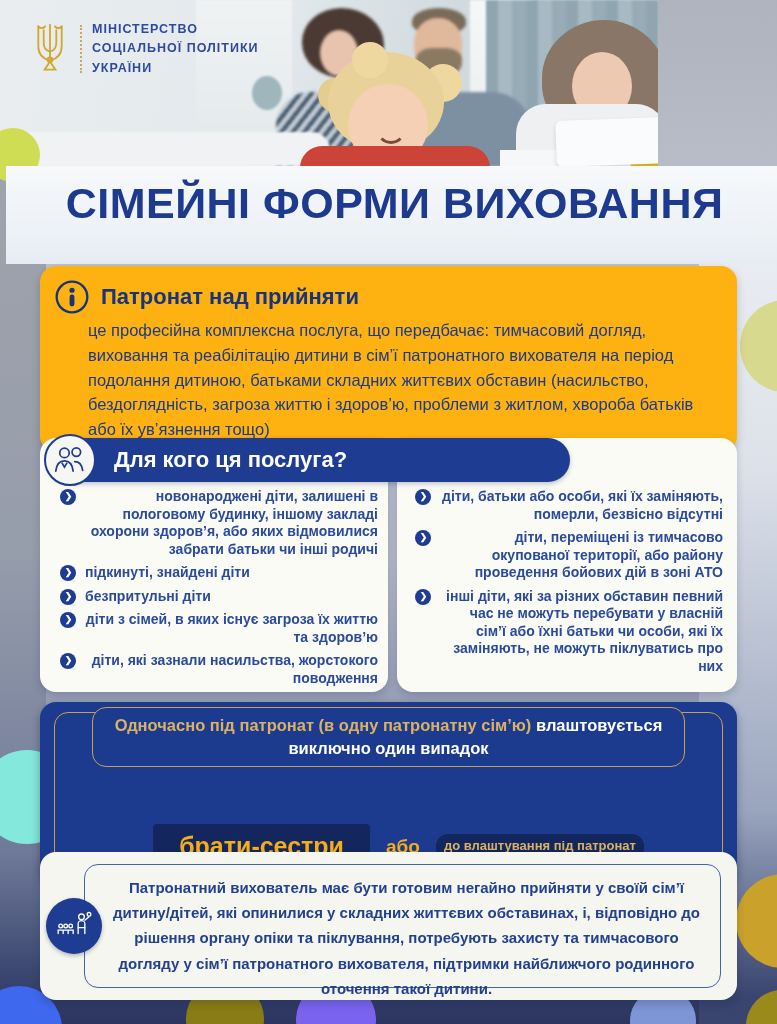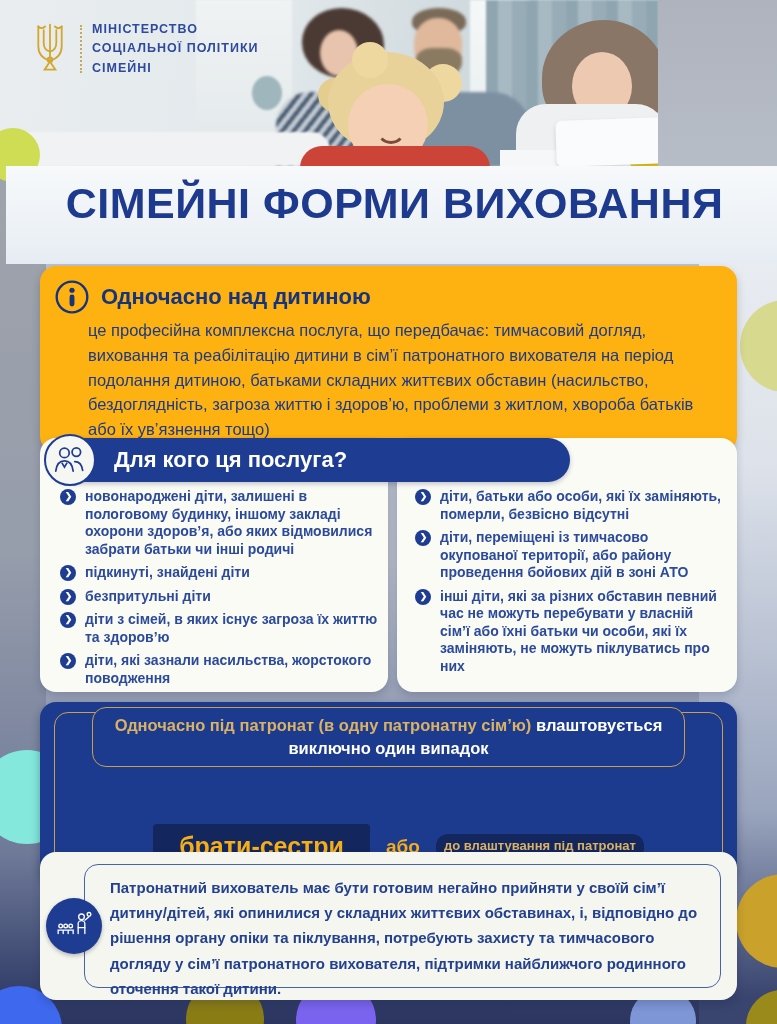--- a/index.html
+++ b/index.html
@@ -80,21 +80,21 @@
 
   
   .section { left:40px; width:697px; z-index:4; }
   .yellow-box { top:266px; min-height:166px; background:#feb211; border-radius:16px;
     padding:13px 22px 10px 14px; box-shadow:0 4px 8px rgba(20,30,60,.22); }
   .yb-head { display:flex; align-items:center; gap:11px; }
   .yb-title { font-size:22px; font-weight:800; color:#16337e; }
   .yb-body { margin-left:34px; margin-top:3px; font-size:16.5px; line-height:1.5; font-weight:500; color:#1c3a86; }
 
   
-  .audience { top:438px; height:254px; display:flex; gap:9px; }
+  .audience { top:438px; height:254px; display:flex; gap:9px;text-align:right; }
   .aud-panel { background:#fbfbf6; border-radius:16px; height:254px; box-shadow:0 4px 8px rgba(20,30,60,.18); }
   .aud-left { width:348px; padding:50px 10px 10px 20px; }
   .aud-right { width:340px; padding:50px 14px 10px 18px; }
   .aud-pill { position:absolute; left:8px; top:0; width:522px; height:44px; background:#1e3d92;
     border-radius:24px; display:flex; align-items:center; padding-left:66px;
     color:#ffffff; font-size:22px; font-weight:800; box-shadow:0 2px 5px rgba(20,30,60,.25); }
   .aud-icon-circle { position:absolute; left:4px; top:-4px; width:52px; height:52px; border-radius:50%;
     background:#f6f7f3; border:2.5px solid #1e3d92; display:flex; align-items:center; justify-content:center; }
   .blist { list-style:none; }
   .blist li { display:flex; gap:9px; margin-bottom:6px; font-size:14px; line-height:1.25; font-weight:600; color:#2b4a9b; }
@@ -113,21 +113,21 @@
   .nb-or { color:#f5ad19; font-size:19px; font-weight:800; }
   .nb-pill2 { background:#13265e; border-radius:12px; padding:4px 8px 7px; text-align:center; }
   .nb-pill2-small { font-size:13px; color:#d9b265; font-weight:600; }
   .nb-pill2-large { font-size:23px; color:#f5ad19; font-weight:800; line-height:1.15; }
 
   
   .care-box { top:852px; height:148px; background:#f5f6f0; border-radius:16px; box-shadow:0 4px 8px rgba(20,30,60,.2); }
   .cb-border { position:absolute; left:44px; right:16px; top:12px; bottom:12px; border:1.6px solid #4763a8; border-radius:14px; }
   .cb-icon { position:absolute; left:6px; top:46px; width:56px; height:56px; border-radius:50%;
     background:#1e3d92; display:flex; align-items:center; justify-content:center; box-shadow:0 2px 4px rgba(0,0,0,.25); }
-  .cb-text { position:absolute; left:70px; right:34px; top:23px; font-size:15px; line-height:1.68; font-weight:600; color:#23418f; }
+  .cb-text { position:absolute; left:70px; right:34px; top:23px; font-size:15px; line-height:1.68; font-weight:600; color:#23418f;text-align:center; }
 </style>
 </head>
 <body>
 
 <div class="abs bg-left"></div>
 <div class="abs bg-right"></div>
 
 <div class="circle dot dot-green-top-left"></div>
 <div class="circle dot dot-green-right"></div>
 <div class="circle dot dot-cyan-left"></div>
@@ -177,37 +177,37 @@
         <path d="M15 9 v14 c0 6 3 9 7 10 c4 -1 7 -4 7 -10 V9"></path>
         <path d="M22 3 v38"></path>
         <path d="M22 44 l-6 9 h12 z"></path>
         <circle cx="22" cy="42" r="2.6"></circle>
       </g>
     </svg>
     <div class="logo-divider"></div>
     <div class="logo-text">
       <div>МІНІСТЕРСТВО</div>
       <div>СОЦІАЛЬНОЇ ПОЛІТИКИ</div>
-      <div>СІМЕЙНІ</div>
+      <div>УКРАЇНИ</div>
     </div>
   </div>
 </div>
 
 <div class="abs title-band">
   <div class="title-main">СІМЕЙНІ ФОРМИ ВИХОВАННЯ</div>
 </div>
 
 <div class="abs section yellow-box">
   <div class="yb-head">
     <svg width="36" height="36" viewBox="0 0 40 40">
       <circle cx="20" cy="20" r="17" stroke="#16337e" stroke-width="2.6" fill="none"></circle>
       <circle cx="20" cy="12.5" r="2.9" fill="#16337e"></circle>
       <rect x="17.3" y="17.2" width="5.4" height="13.4" rx="2.7" fill="#16337e"></rect>
     </svg>
-    <div class="yb-title">Одночасно над дитиною</div>
+    <div class="yb-title">Патронат над прийняти</div>
   </div>
   <div class="yb-body">це професійна комплексна послуга, що передбачає: тимчасовий догляд, виховання та реабілітацію дитини в сім’ї патронатного вихователя на період подолання дитиною, батьками складних життєвих обставин (насильство, бездоглядність, загроза життю і здоров’ю, проблеми з житлом, хвороба батьків або їх ув’язнення тощо)</div>
 </div>
 
 <div class="abs section audience">
   <div class="aud-pill">
     <span>Для кого ця послуга?</span>
   </div>
   <div class="aud-icon-circle">
     <svg width="38" height="38" viewBox="0 0 48 48">

